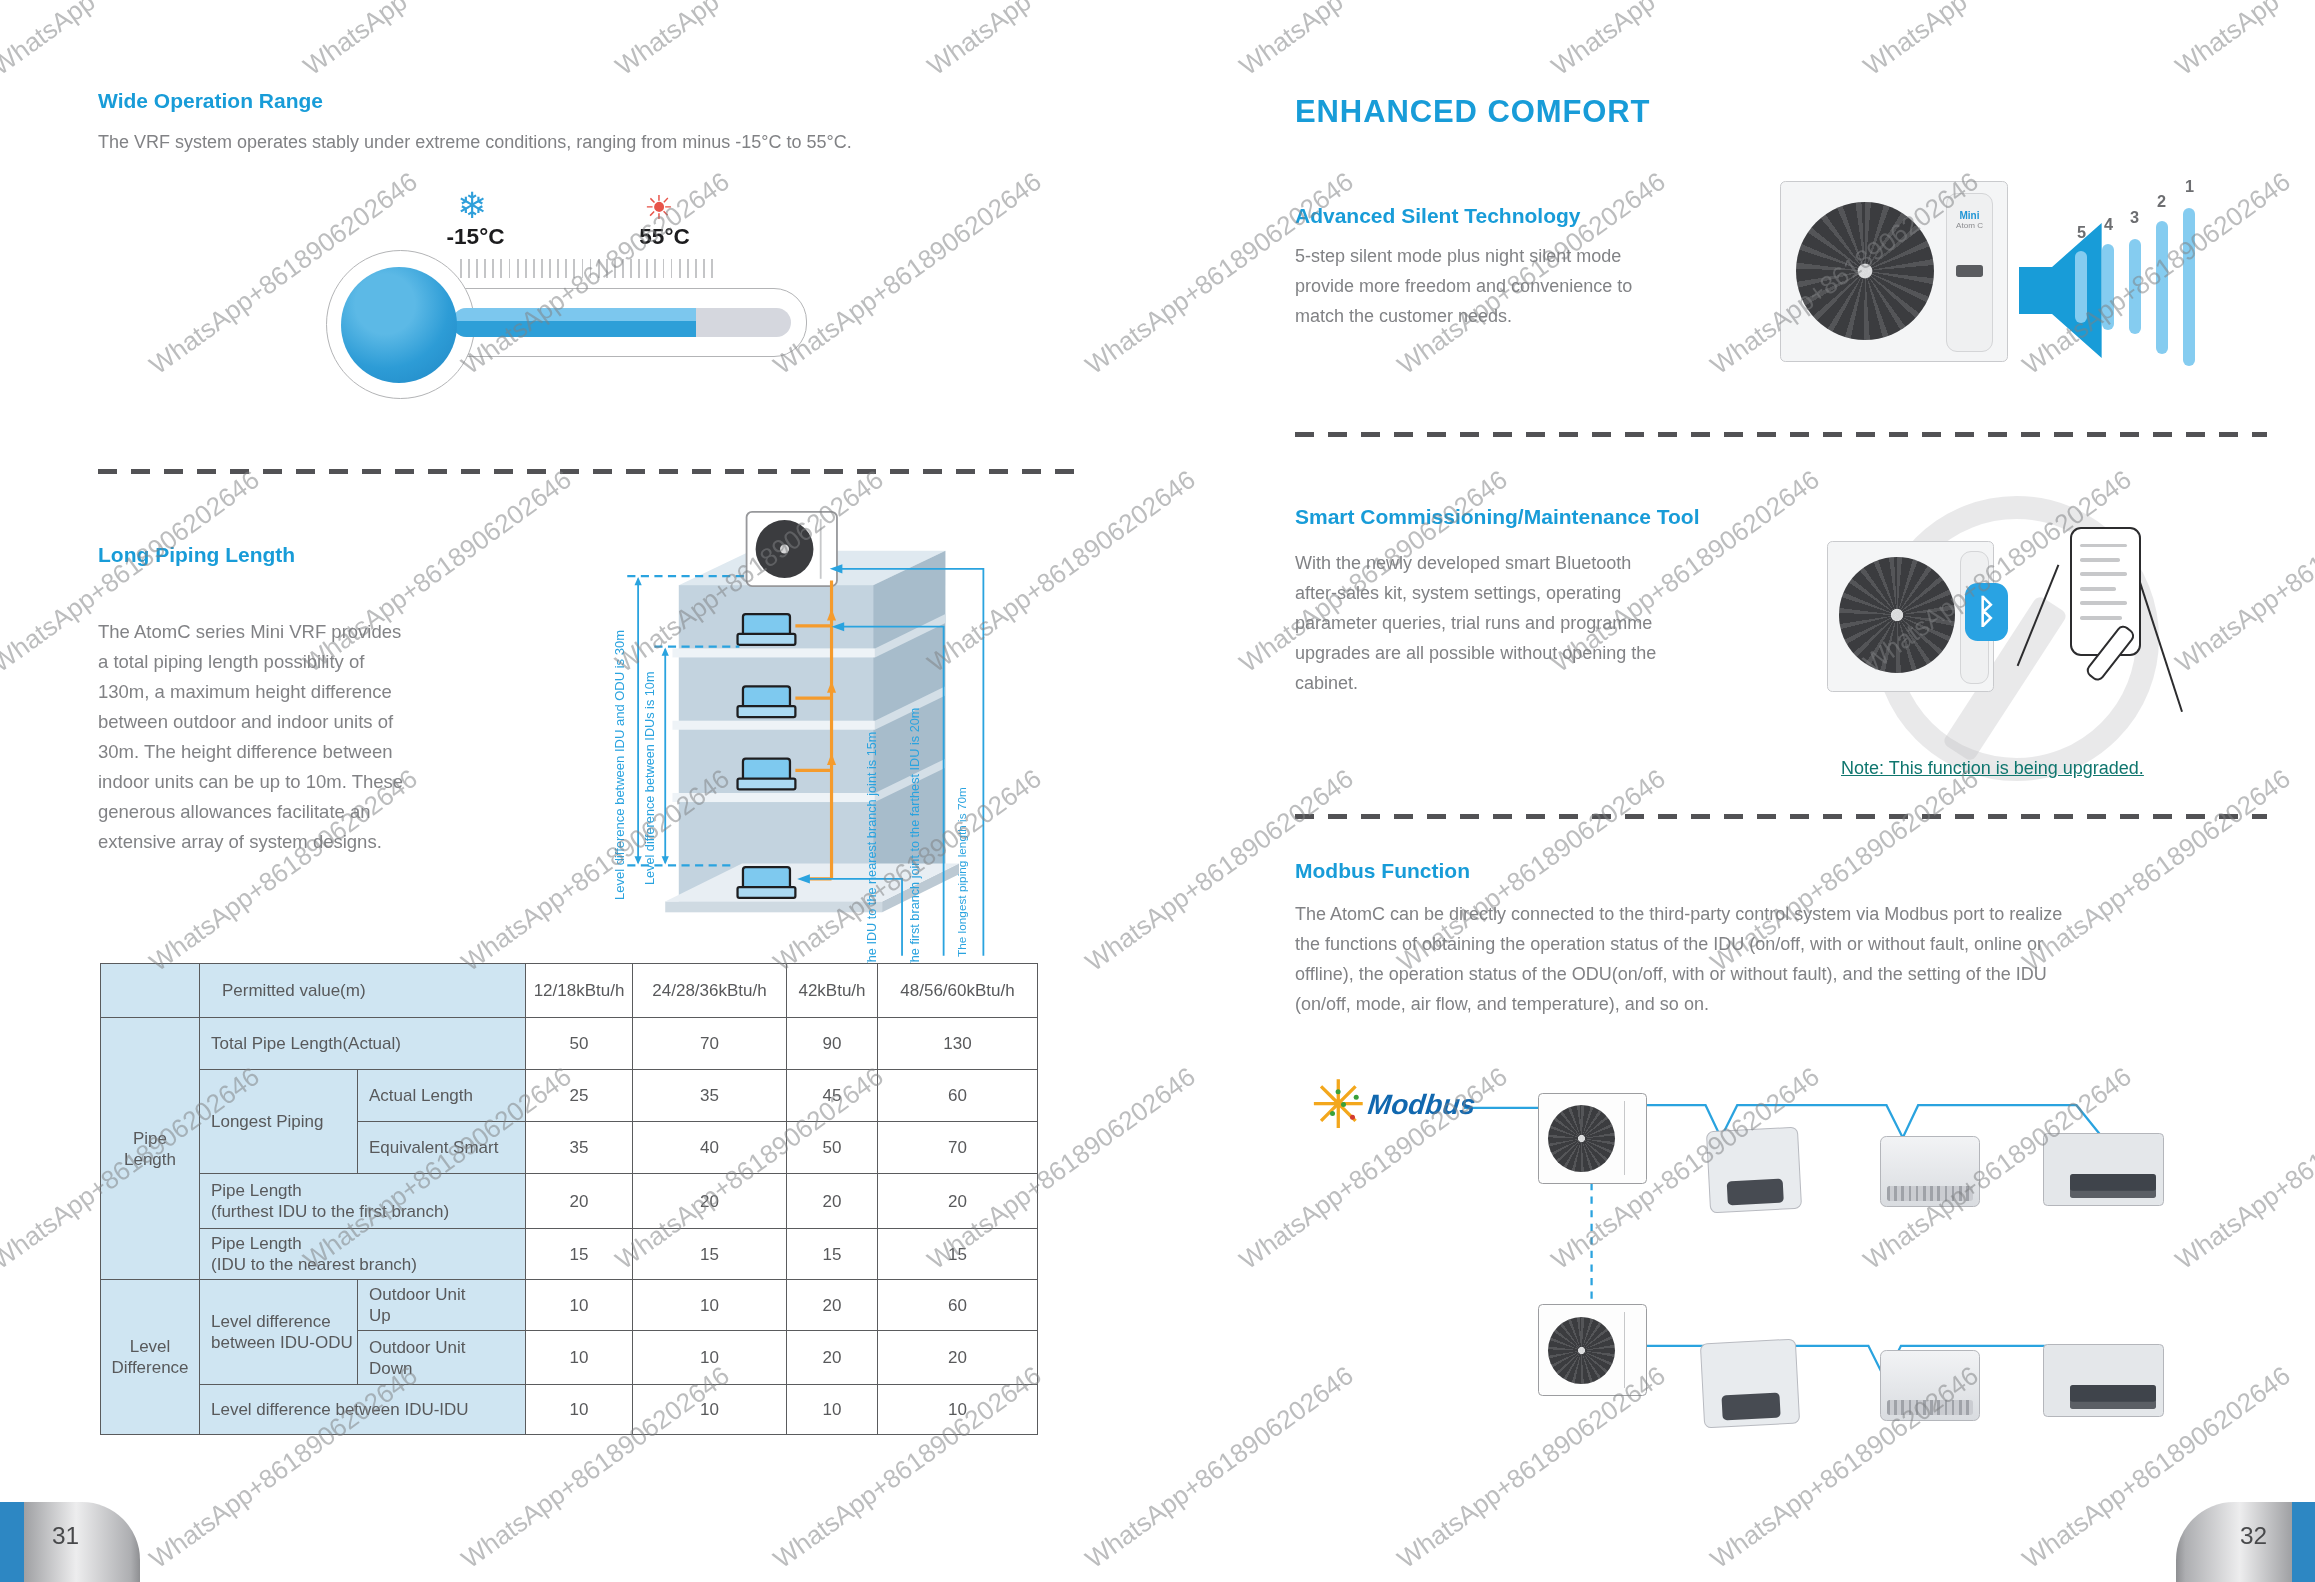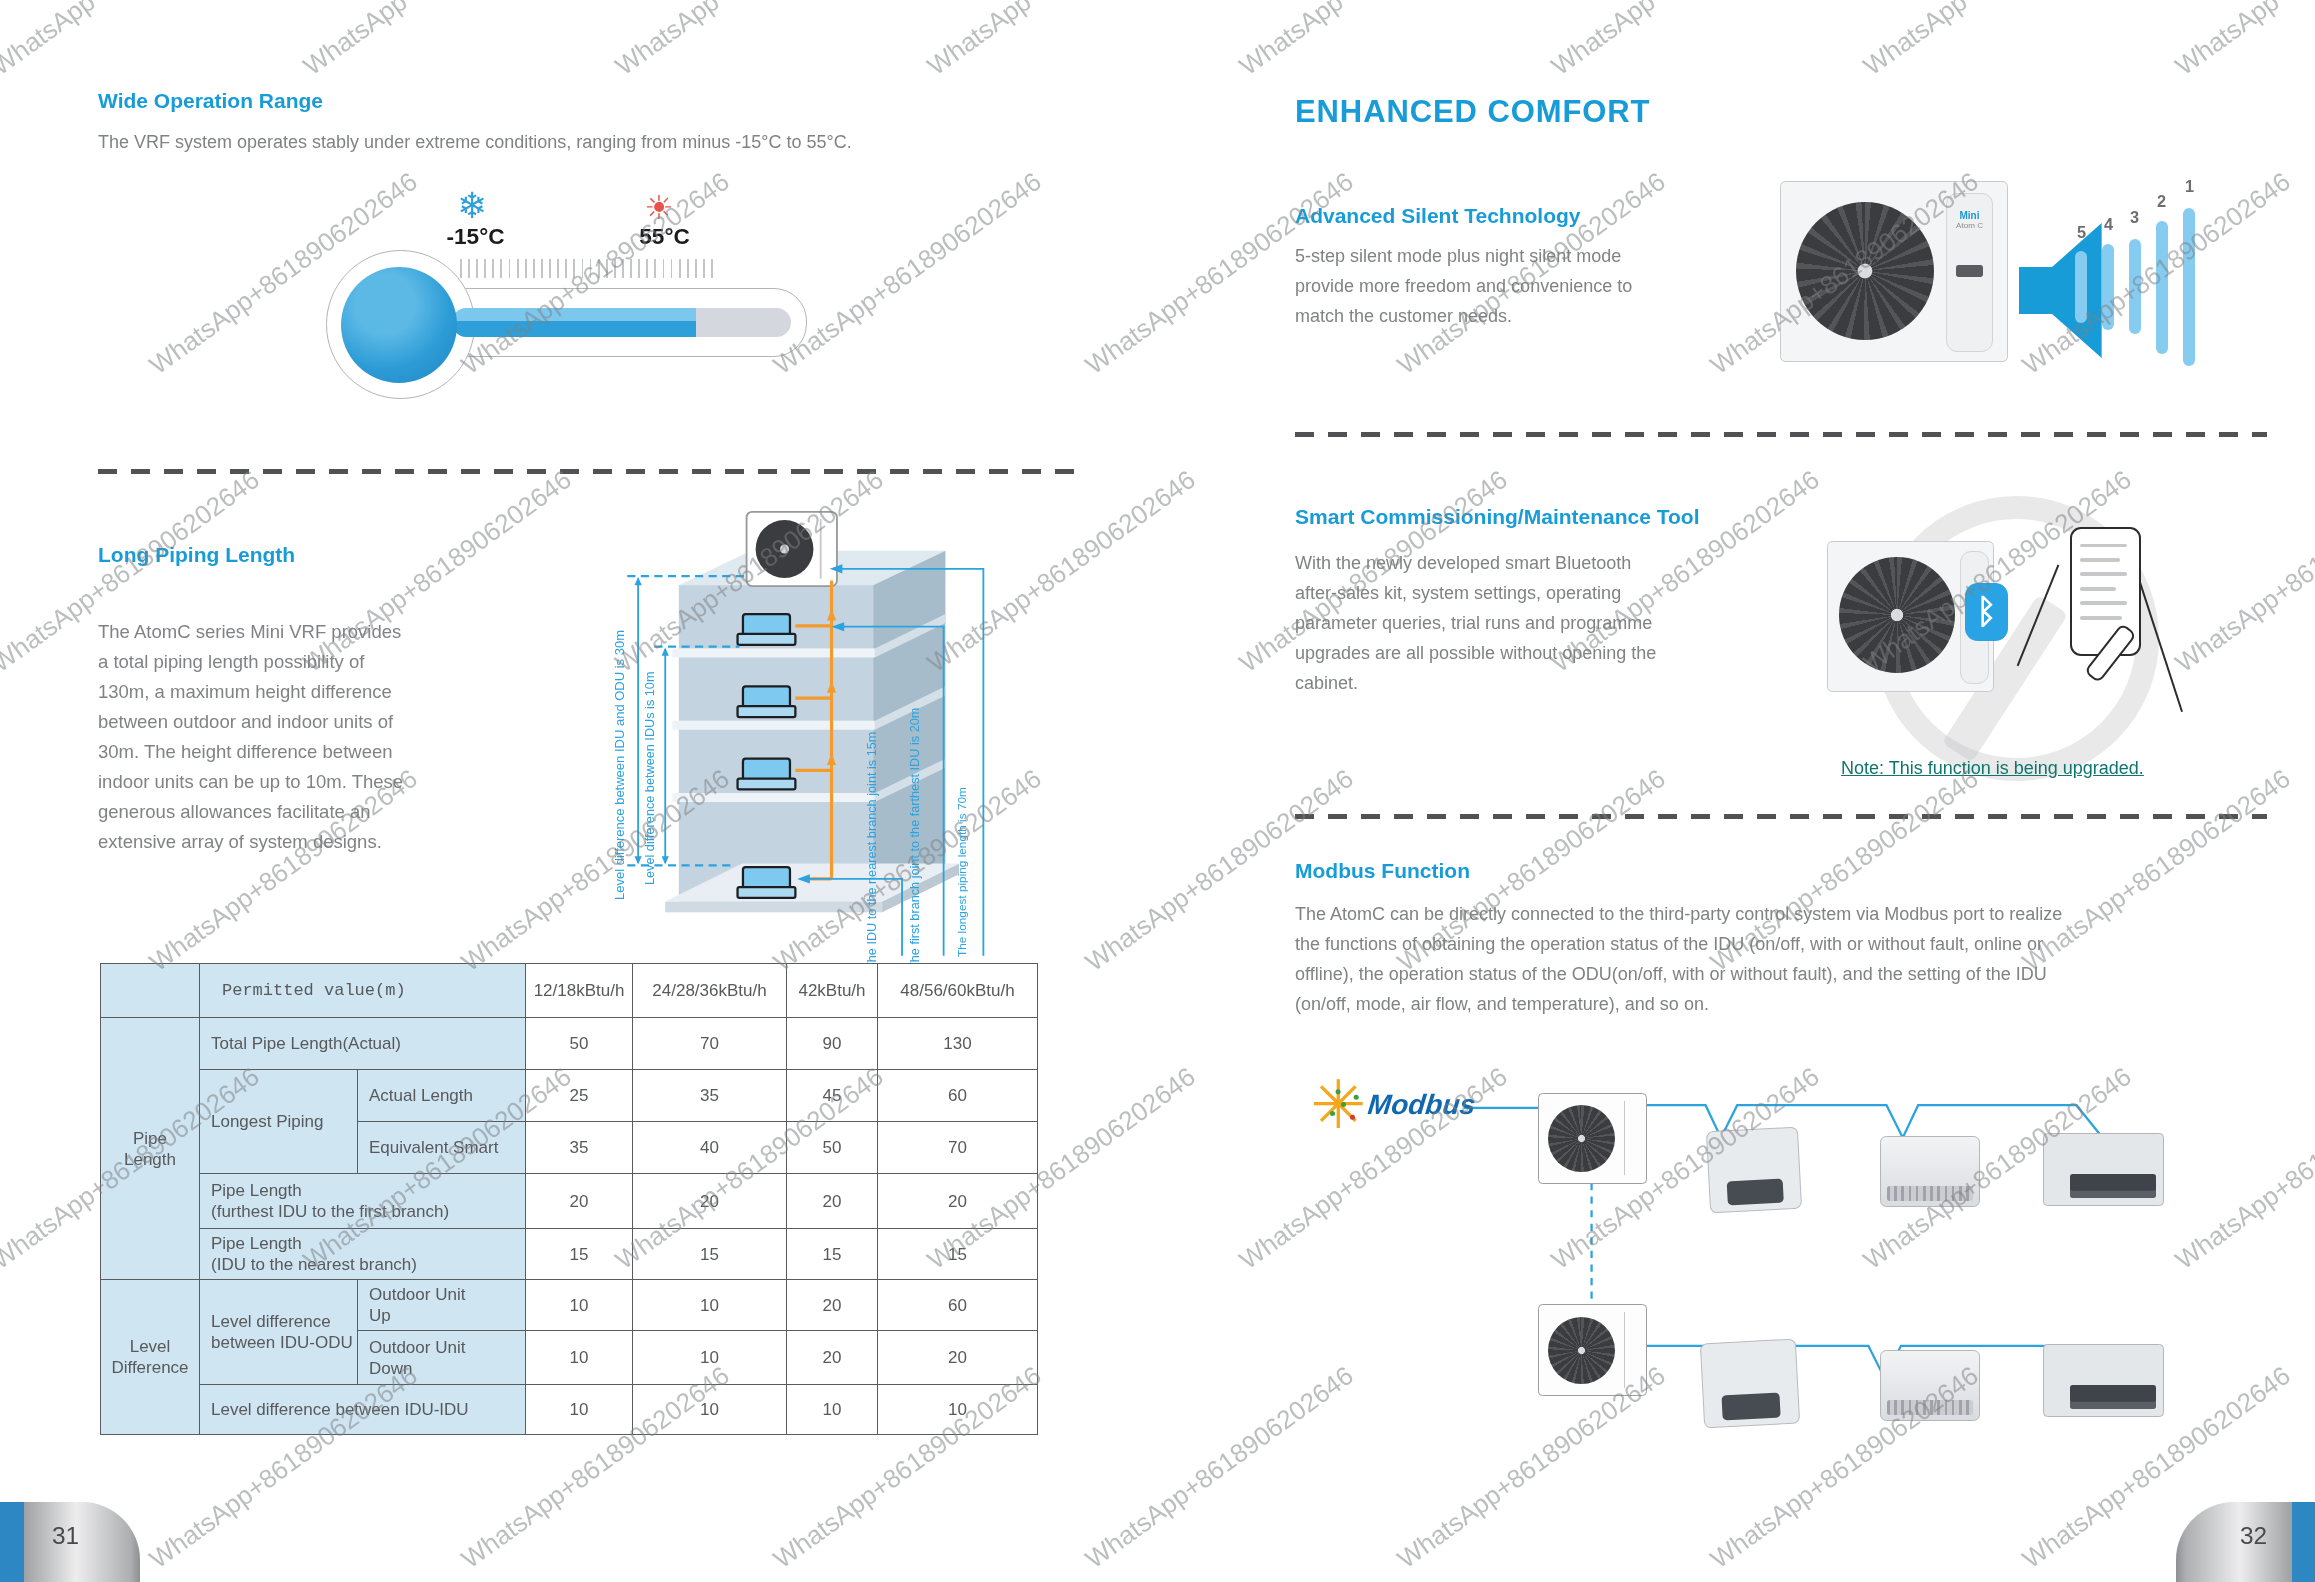--- a/index.html
+++ b/index.html
@@ -184,21 +184,21 @@
         <col style="width:158px">
         <col style="width:168px">
         <col style="width:107px">
         <col style="width:154px">
         <col style="width:91px">
         <col style="width:160px">
       </colgroup>
     <tbody>
         <tr style="height:54px">
       <td class="grp"></td>
-      <td class="lbl" colspan="2" style="padding-left:22px;font-family:Liberation Mono, monospace;">Permitted value(m)</td>
+      <td class="lbl" colspan="2" style="padding-left:22px;">Permitted value(m)</td>
       <td class="valh">12/18kBtu/h</td>
       <td class="valh">24/28/36kBtu/h</td>
       <td class="valh">42kBtu/h</td>
       <td class="valh">48/56/60kBtu/h</td>
     </tr>
     <tr style="height:52px">
       <td class="grp" rowspan="5">Pipe
 Length</td>
       <td class="lbl" colspan="2">Total Pipe Length(Actual)</td>
       <td class="val">50</td>

